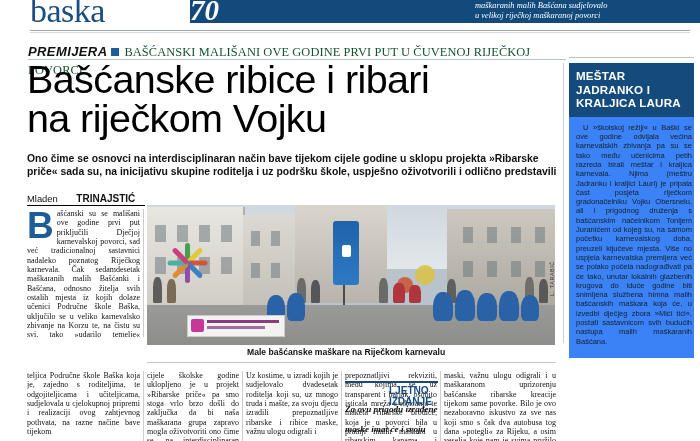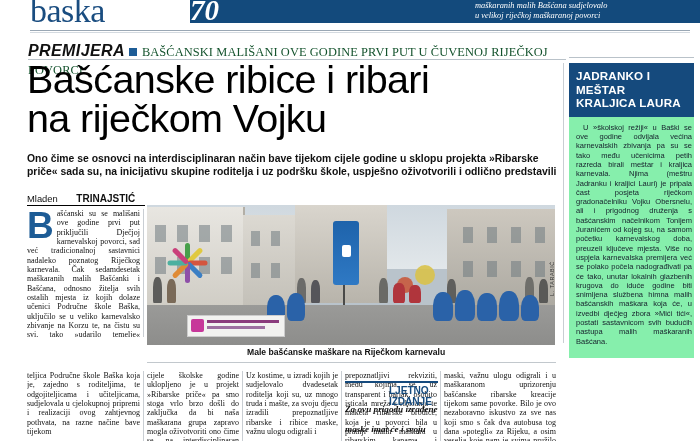--- a/index.html
+++ b/index.html
@@ -30,21 +30,21 @@
     font-family:"Liberation Serif", serif;
     font-style:italic;font-size:8.4px;line-height:10.2px;color:#ffffff;
   }
   .rule-thin{position:absolute;left:30px;top:30px;width:660px;height:1px;background:#9aa7b4;}
   .rule-thin2{position:absolute;left:30px;top:32px;width:660px;height:1px;background:#d4dae0;}
 
   
   .kickerline{position:absolute;left:28px;top:42px;width:556px;height:14px;}
   .kicker-label{
     font-family:"Liberation Sans", sans-serif;
-    font-weight:bold;font-size:16px;letter-spacing:.4px;color:#111;
+    font-weight:bold;font-size:13px;letter-spacing:.4px;color:#111;
     font-style:italic;
   }
   .kicker-sq{display:inline-block;width:8px;height:8px;background:#1d5c96;margin:0 5px 0 4px;}
   .kicker-text{
     font-family:"Liberation Serif", serif;
     font-size:12.4px;color:#14532d;letter-spacing:.1px;
   }
   .kicker-rule{position:absolute;left:28px;top:59px;width:538px;height:1px;background:#b9c2c9;}
 
   
@@ -151,21 +151,21 @@
   .caption-rule{position:absolute;left:147px;top:362px;width:409px;height:1px;background:#c2c8cd;}
 
   
   .sidebox{position:absolute;left:569px;top:63px;width:125px;height:280px;}
   .sidebox-head{
     background:#154a7d;color:#fff;padding:6px 7px 7px 7px;
     font-family:"Liberation Sans", sans-serif;
     font-weight:bold;font-size:11.6px;line-height:13.6px;letter-spacing:.2px;
   }
   .sidebox-body{
-    background:#86efac;padding:6px 2px 7px 7px;height:228px;overflow:hidden;
+    background:#3b82f6;padding:6px 2px 7px 7px;height:228px;overflow:hidden;
     font-family:"Liberation Sans", sans-serif;
     font-size:7.5px;line-height:9.3px;color:#15202b;text-align:justify;
     -webkit-hyphens:auto;hyphens:auto;
   }
   .sidebox-body p{margin:0;text-indent:7px;}
   .side-rule{position:absolute;left:569px;top:57px;width:125px;height:1px;background:#b9c2c9;}
 
   
   .ljbox{position:absolute;left:345px;top:381px;width:93px;height:60px;overflow:hidden;}
   .ljbox-rule{position:absolute;left:0;top:0;width:93px;height:1.5px;background:#154a7d;}
@@ -324,22 +324,22 @@
 
 <div class="ljbox">
   <div class="ljbox-rule"></div>
   <div class="ljbox-title">LJETNO IZDANJE</div>
   <div class="ljbox-text">Za ovu prigodu izrađene maske imat će i svoju ljetnu ulogu u sklopu priprema tijekom ljetne</div>
 </div>
 
 <div class="side-rule"></div>
 <div class="sidebox">
   <div class="sidebox-head">
+    <div>MEŠTAR</div>
     <div>JADRANKO I</div>
-    <div>MEŠTAR</div>
     <div>KRALJICA LAURA</div>
   </div>
   <div class="sidebox-body">
     <p>U »školskoj režiji« u Baški se ove godine odvijala većina karnevalskih zbivanja pa su se tako među učenicima petih razreda birali meštar i kraljica karnevala. Njima (meštru Jadranku i kraljici Lauri) je pripala čast posjeta riječkom gradonačelniku Vojku Obersnelu, ali i prigodnog druženja s bašćanskim načelnikom Tonijem Juranićem od kojeg su, na samom početku karnevalskog doba, preuzeli ključeve mjesta. Više no uspjela karnevalska premijera već se polako počela nadograđivati pa će tako, unutar lokalnih glazbenih krugova do iduće godine biti snimljena službena himna malih bašćanskih maškara koja će, u izvedbi dječjeg zbora »Mići tići«, postati sastavnicom svih budućih nastupa malih maškaranih Bašćana.</p>
   </div>
 </div>
 
 <div class="vrule" style="left:143px;top:209px;height:128px;"></div>
 <div class="vrule" style="left:143px;top:371px;height:70px;"></div>
 <div class="vrule" style="left:242px;top:371px;height:70px;"></div>

